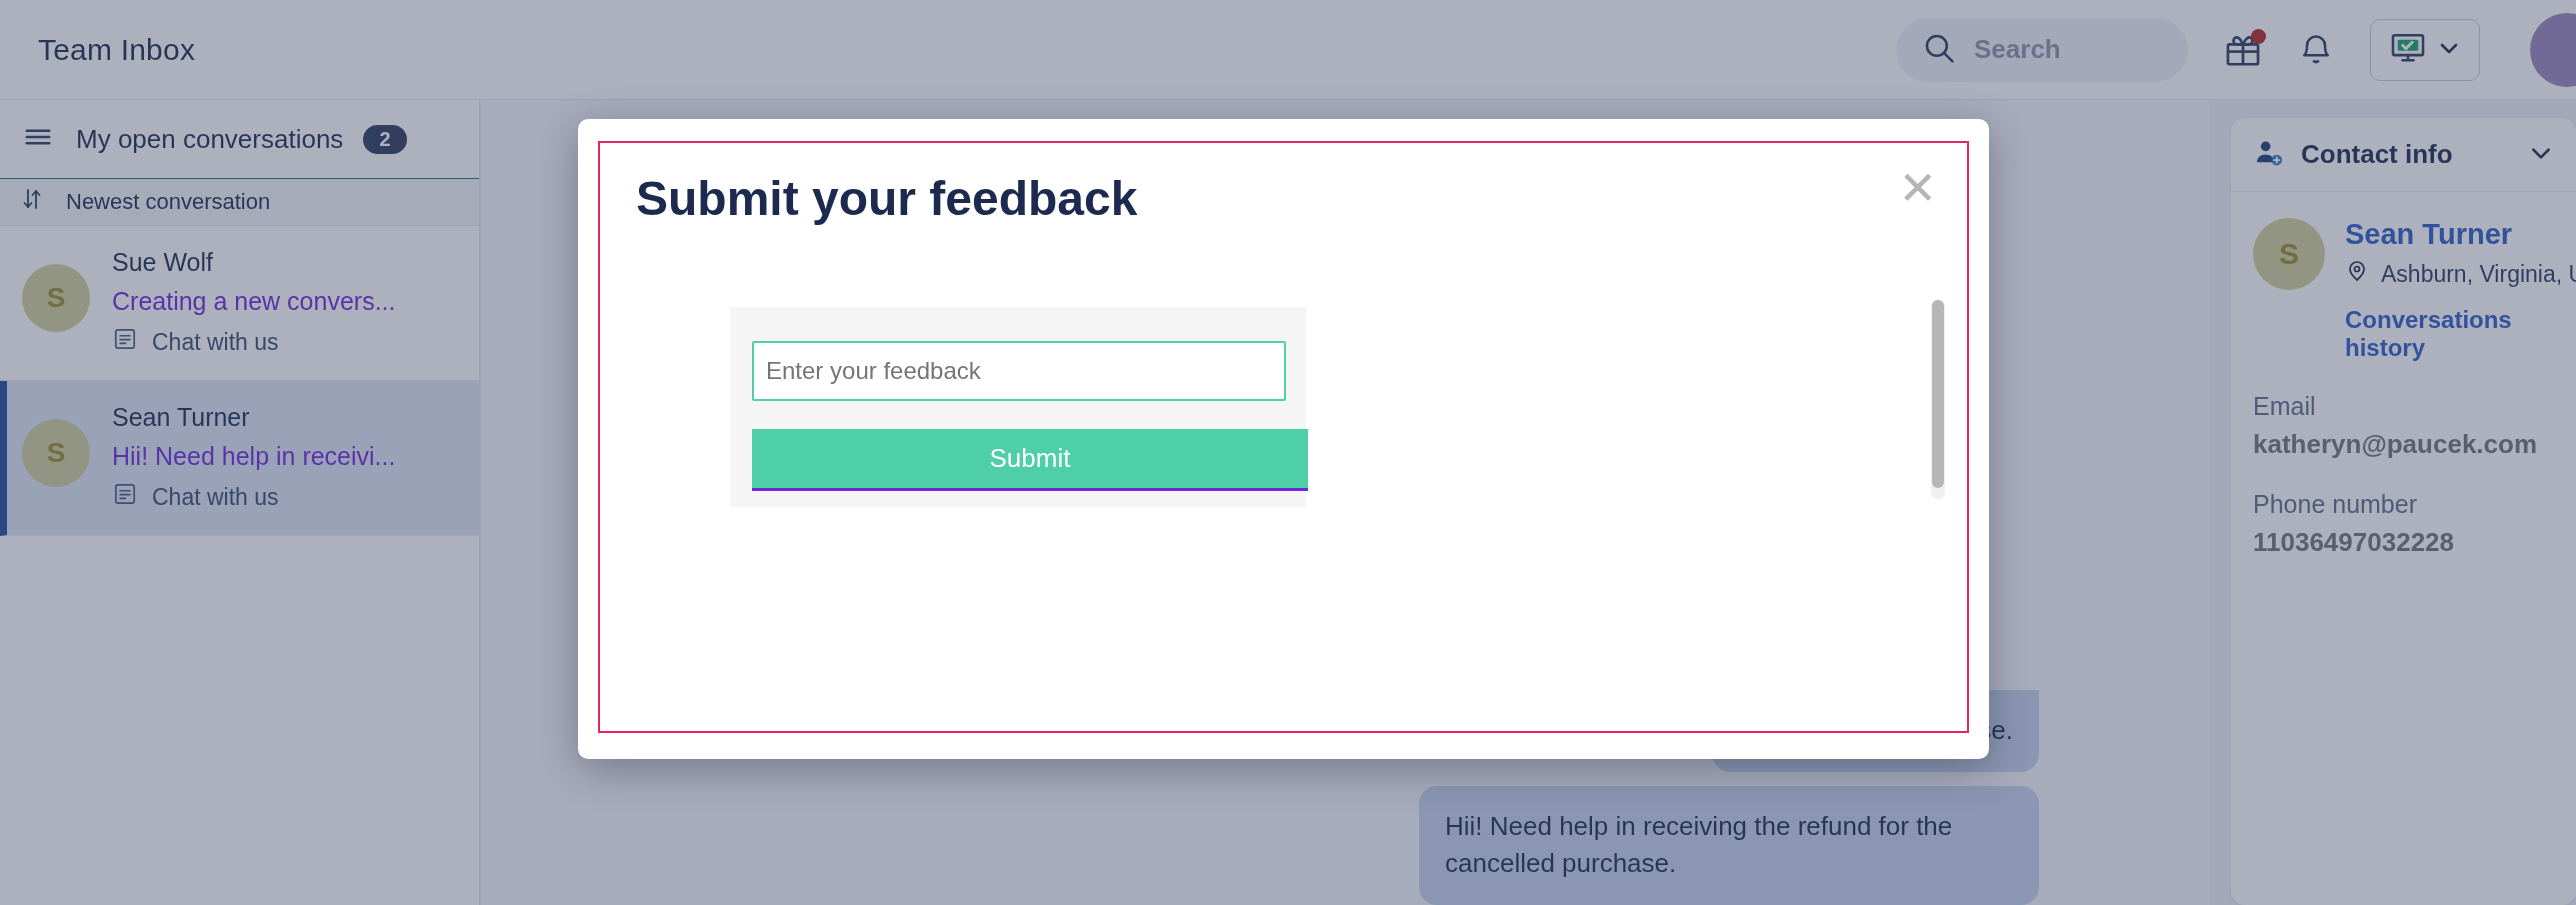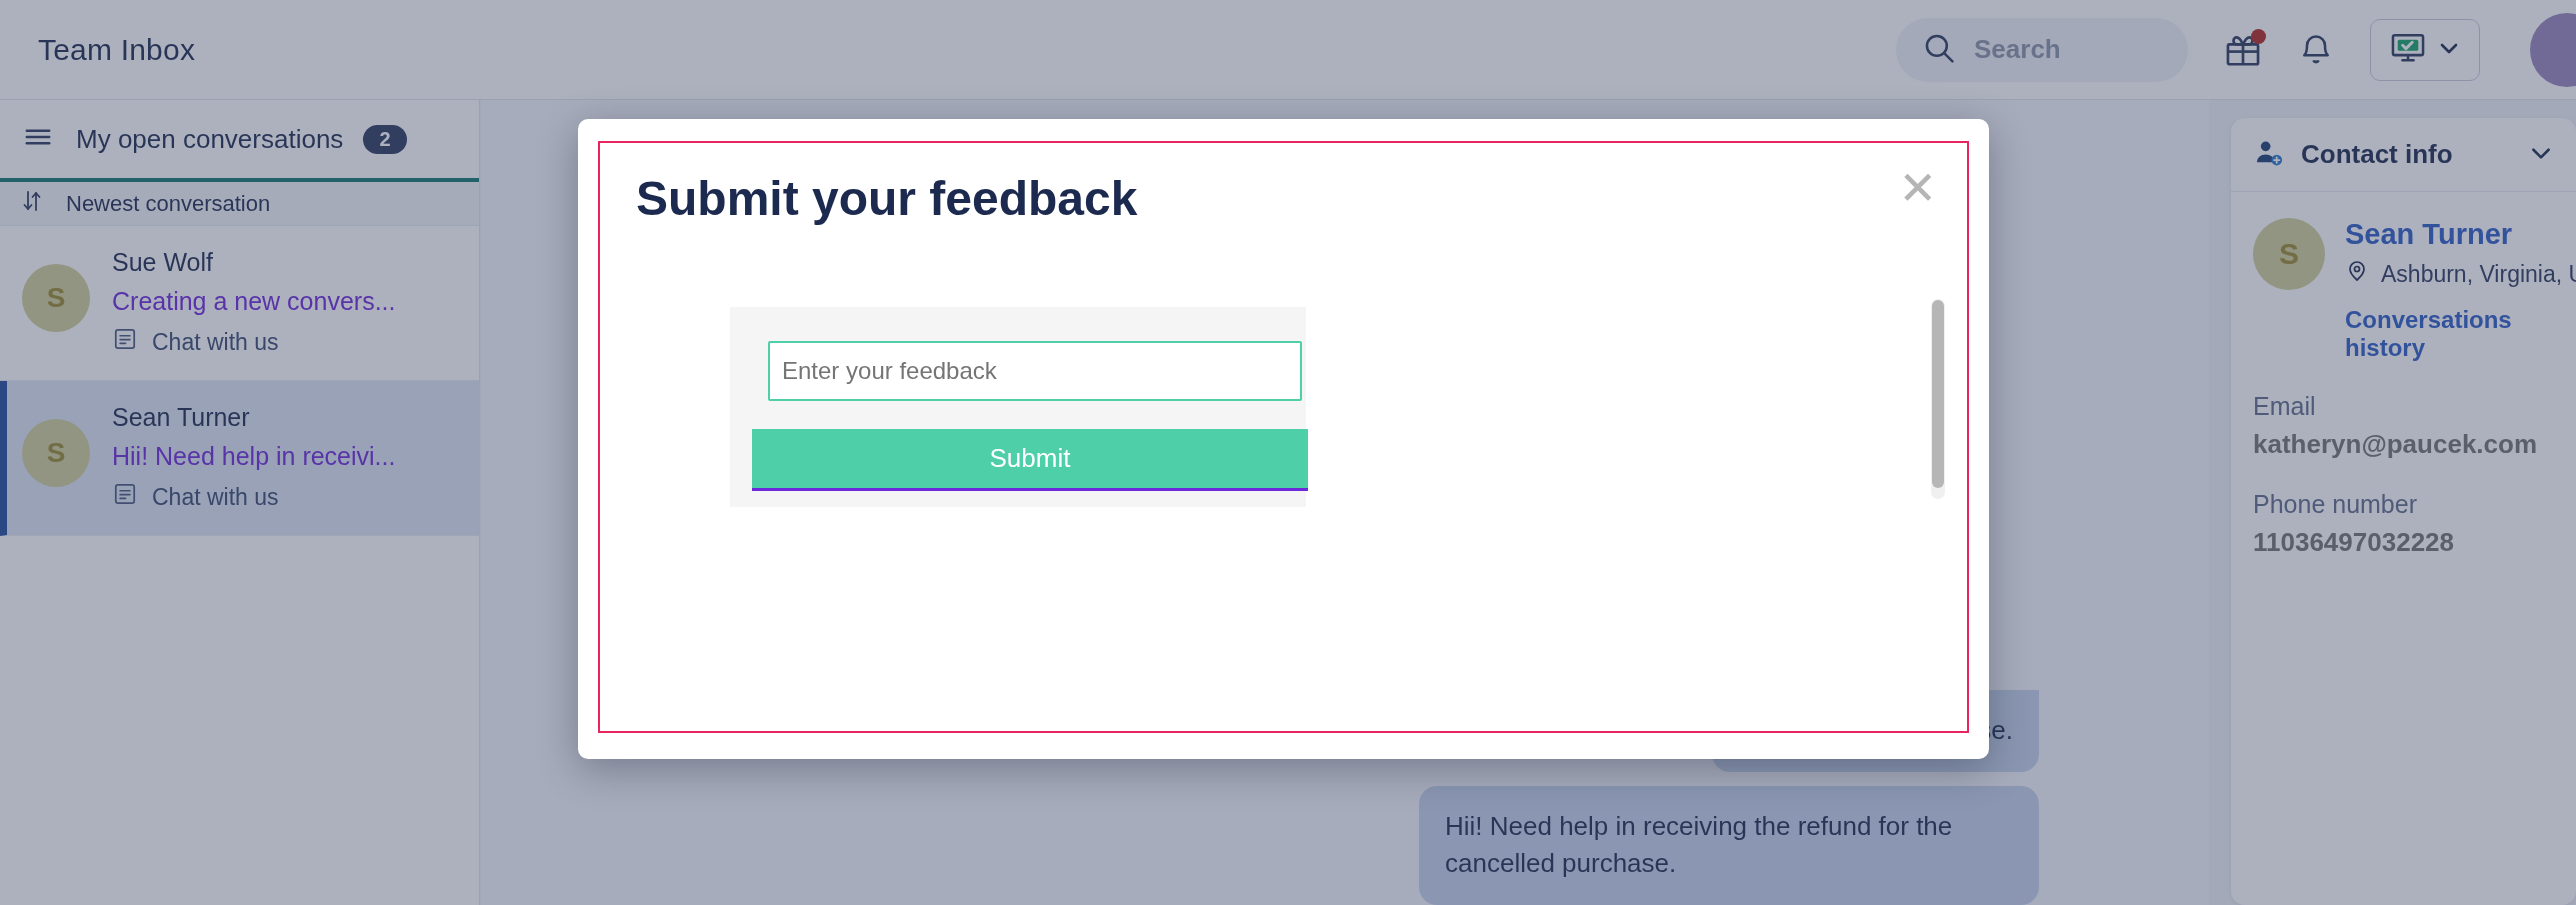--- a/index.html
+++ b/index.html
@@ -77,21 +77,21 @@
   .badge-count {
     background: #2b3a5c; color: #ffffff;
     font-size: 20px; font-weight: bold;
     border-radius: 16px;
     padding: 3px 16px;
   }
   .sort-row {
     height: 48px; display: flex; align-items: center; gap: 22px;
     padding-left: 20px;
     background: #f3f5f9;
-    border-top: 4px solid #0f766e;
+    border-top: 1px solid #0f766e;
     border-bottom: 1px solid #e4e8f0;
     font-size: 22px; color: #1b2a4e;
   }
   .conv-item {
     display: flex; gap: 22px;
     padding: 22px 20px 22px 22px;
     border-bottom: 1px solid #e8ebf2;
     cursor: pointer;
     position: relative;
   }
@@ -217,21 +217,20 @@
   .feedback-input {
     position: absolute; left: 22px; top: 34px;
     width: 534px; height: 60px;
     border: 2px solid #4ecfa8;
     background: #ffffff;
     font-family: "Liberation Sans", sans-serif;
     font-size: 24px; color: #6d6d6d;
     padding: 0 12px;
     outline: none;
     border-radius: 2px;
-    margin-left: 16px;
   }
   .submit-btn {
     position: absolute; left: 22px; top: 122px;
     width: 556px; height: 62px;
     background: #4ecfa8;
     border: none;
     border-bottom: 3px solid #6d28d9;
     color: #ffffff;
     font-family: "Liberation Sans", sans-serif;
     font-size: 26px;

